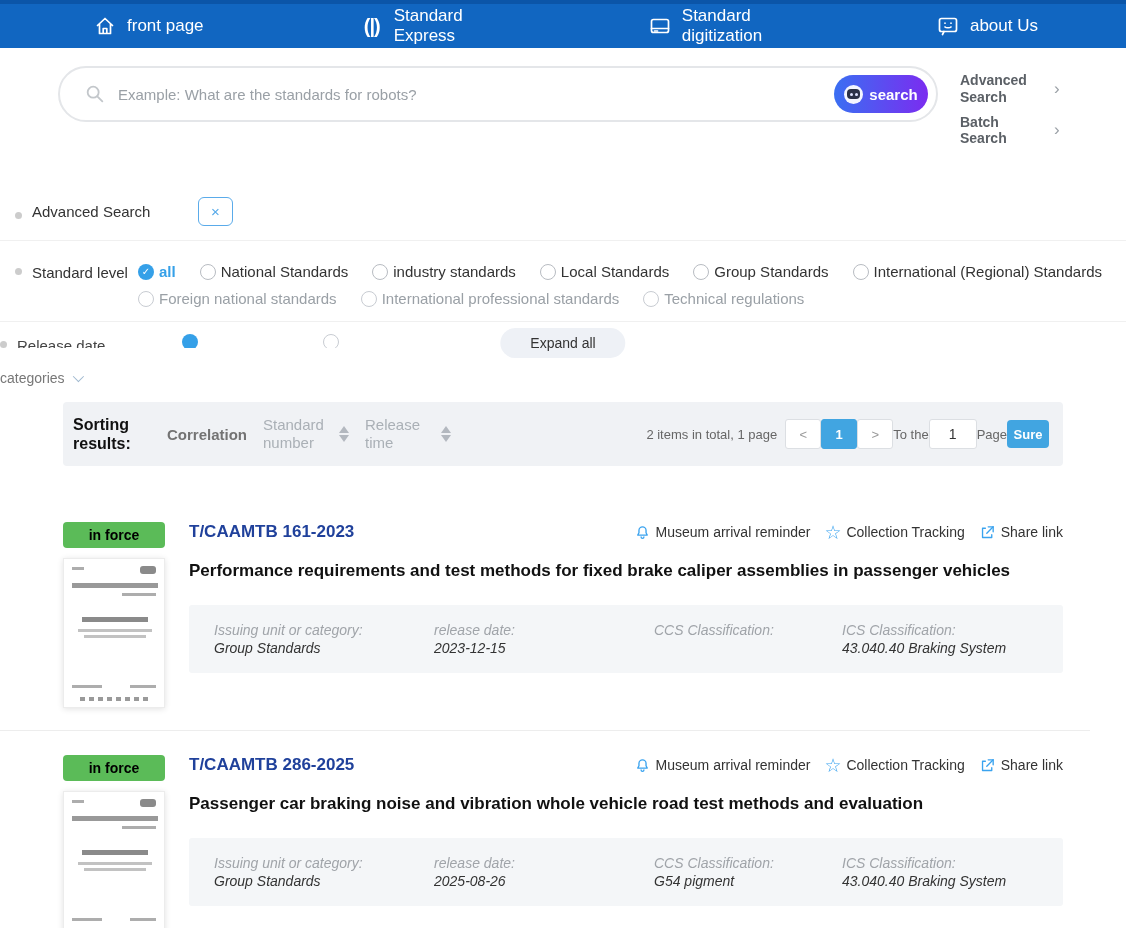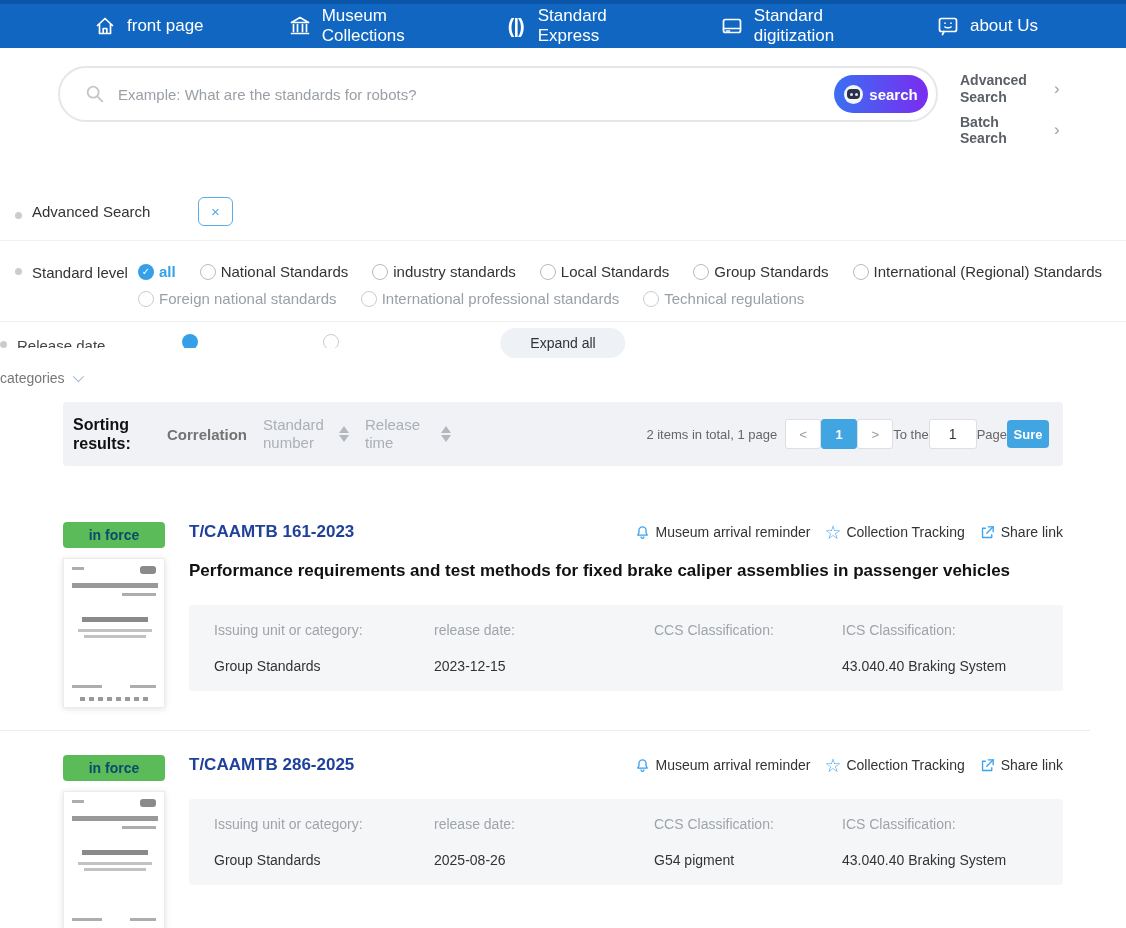--- a/index.html
+++ b/index.html
@@ -75,21 +75,21 @@
   .pg-btn { width:36px; height:30px; background:#fff; border:1px solid #dcdfe3; border-radius:3px; color:#999; font-size:13px; display:flex; align-items:center; justify-content:center; cursor:pointer; }
   .pg-btn.cur { background:#41a5e1; border-color:#41a5e1; color:#fff; font-weight:bold; }
   .pg-text { font-size:13px; color:#666; }
   .pg-input { width:48px; height:30px; border:1px solid #dcdfe3; border-radius:3px; text-align:center; font-size:14px; color:#333; outline:none; }
   .sure-btn { width:42px; height:28px; background:#41a5e1; color:#fff; border:none; border-radius:4px; font-size:13px; font-weight:bold; cursor:pointer; }
 
   
   .result { display:flex; margin:56px 63px 0 63px; }
   .result.second { margin-top:24px; }
   .r-left { width:102px; flex:0 0 auto; }
-  .badge { height:26px; background:#5bbb58; border-radius:4px; color:#0c4a6e; font-size:14px; font-weight:bold; display:flex; align-items:center; justify-content:center; }
+  .badge { height:26px; background:#5bbb58; border-radius:4px; color:#000000; font-size:14px; font-weight:bold; display:flex; align-items:center; justify-content:center; }
   .thumb { margin-top:10px; width:102px; height:150px; background:#fff; border:1px solid #ececec; box-shadow:0 1px 6px rgba(0,0,0,0.12); position:relative; cursor:pointer; }
   .thumb > div { position:absolute; background:#adadad; }
   .t-ics { left:8px; top:8px; width:12px; height:3px; }
   .t-logo { right:8px; top:7px; width:16px; height:8px; border-radius:3px; background:#8a8a8a !important; }
   .t-head { left:8px; top:24px; width:86px; height:5px; background:#999 !important; }
   .t-sub { right:8px; top:34px; width:34px; height:3px; }
   .t-title { left:18px; top:58px; width:66px; height:5px; background:#8a8a8a !important; }
   .t-l1 { left:14px; top:70px; width:74px; height:3px; background:#c2c2c2 !important; }
   .t-l2 { left:20px; top:76px; width:62px; height:3px; background:#c2c2c2 !important; }
   .t-f1 { left:8px; top:126px; width:30px; height:3px; }
@@ -97,45 +97,37 @@
   .t-stamp { left:16px; top:138px; width:70px; height:4px; background:repeating-linear-gradient(90deg,#9a9a9a 0 5px,transparent 5px 9px) !important; }
   .r-right { flex:1; margin-left:24px; }
   .r-head { display:flex; align-items:center; }
   .r-number { font-size:17px; font-weight:bold; color:#20419b; cursor:pointer; }
   .r-actions { margin-left:auto; display:flex; align-items:center; gap:14px; }
   .r-action { display:flex; align-items:center; gap:5px; font-size:14px; color:#333; cursor:pointer; }
   .r-action svg { width:17px; height:17px; }
   .star-glyph { color:#3aa3ef; font-size:19px; font-weight:bold; line-height:1; }
   .r-title { margin-top:19px; font-size:17px; font-weight:bold; color:#111; cursor:pointer; }
   .r-panel { margin-top:24px; background:#f4f6f8; border-radius:3px; padding:17px 0 17px 25px; display:flex; }
-  .fld { display:flex; flex-direction:column; gap:20px; }
+  .fld { display:flex; flex-direction:column; gap:2px;font-style:italic; }
   .fld .fl { font-size:14px; color:#a0a4a9; }
   .fld .fv { font-size:14px; color:#333; min-height:16px; }
   .fld.c1 { width:220px; } .fld.c2 { width:220px; } .fld.c3 { width:188px; } .fld.c4 { flex:1; }
   .result-divider { border:none; border-top:1px solid #ededed; margin:22px 36px 0 0; }
 </style>
 </head>
 <body>
 
 <nav class="topnav">
   <div class="nav-item">
     <span class="nicon">
       <svg viewBox="0 0 24 24" fill="none" stroke="#fff" stroke-width="1.7" stroke-linecap="round" stroke-linejoin="round">
           <path d="M4.5 11.5 12 4.5l7.5 7M6.5 10v9.5h11V10M10.2 19.5v-5h3.6v5"></path>
         </svg>
     </span>
     <span class="nlabel one">front page</span>
-  </div>
-  <div class="nav-item">
-    <span class="nicon">
-      <svg viewBox="0 0 24 24" fill="none" stroke="#fff" stroke-width="1.7" stroke-linecap="round" stroke-linejoin="round">
-          <path d="M3.5 8.5h17L12 3.5zM5.5 10.5v7M9.5 10.5v7M14.5 10.5v7M18.5 10.5v7M3.5 19.5h17"></path>
-        </svg>
-    </span>
-    <span class="nlabel wrap">Museum Collections</span>
   </div>
   <div class="nav-item">
     <span class="nicon express-glyph">(|)</span>
     <span class="nlabel wrap">Standard Express</span>
   </div>
   <div class="nav-item">
     <span class="nicon">
       <svg viewBox="0 0 24 24" fill="none" stroke="#fff" stroke-width="1.7" stroke-linecap="round" stroke-linejoin="round">
           <rect x="3.5" y="5.5" width="17" height="13" rx="2"></rect>
           <path d="M3.5 14.5h17M6.5 17h3"></path>
@@ -386,20 +378,21 @@
         <span class="r-action">
           <svg viewBox="0 0 24 24" fill="none" stroke="#3aa3ef" stroke-width="1.9" stroke-linecap="round" stroke-linejoin="round">
               <path d="M9 6H5v13h13v-4"></path>
               <path d="M13 4h7v7"></path>
               <path d="M20 4l-9 9"></path>
             </svg>
           <span>Share link</span>
         </span>
       </span>
     </div>
+    <div class="r-title">Passenger car braking noise and vibration whole vehicle road test methods and evaluation</div>
     <div class="r-panel">
       <div class="fld c1">
           <span class="fl">Issuing unit or category:</span>
           <span class="fv">Group Standards</span>
         </div>
       <div class="fld c2">
           <span class="fl">release date:</span>
           <span class="fv">2025-08-26</span>
         </div>
       <div class="fld c3">

